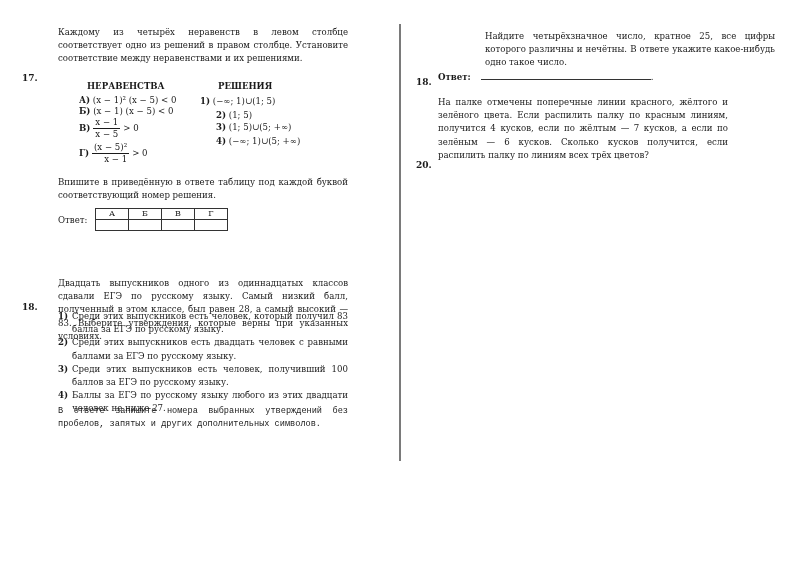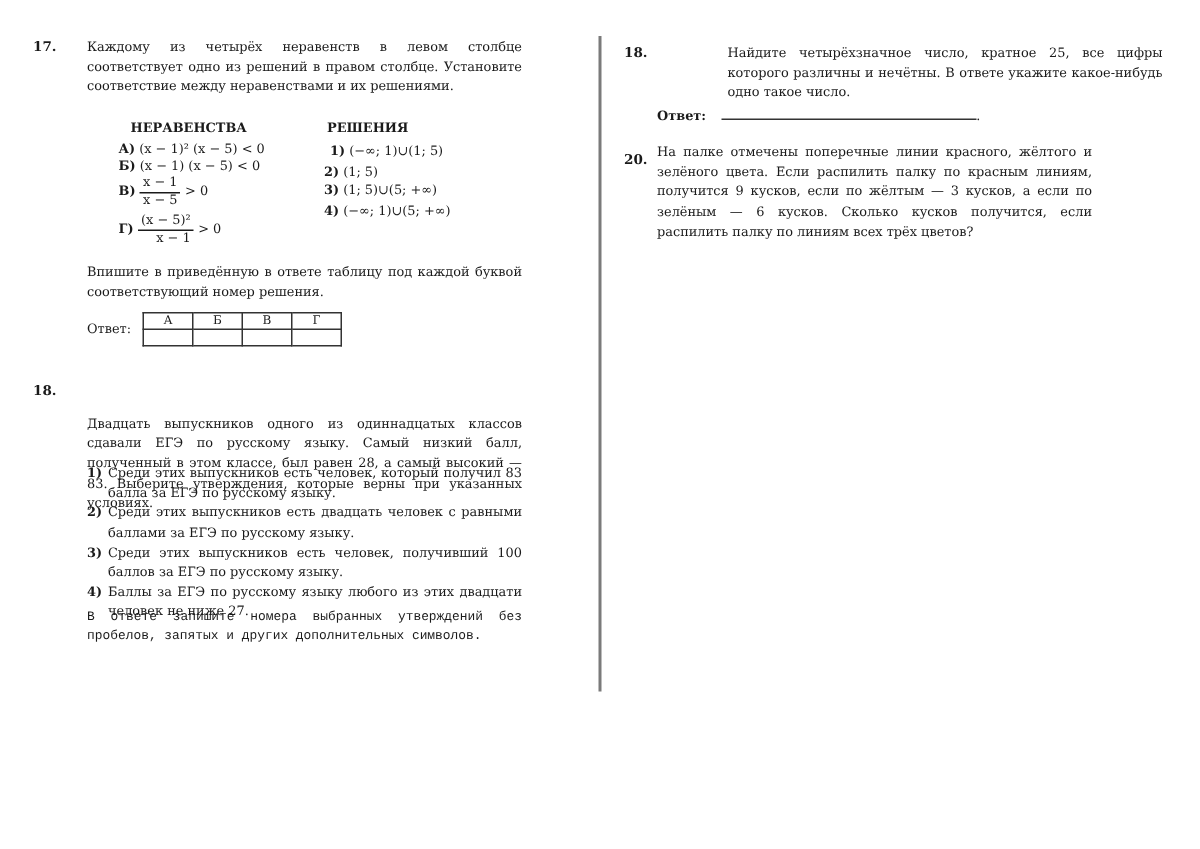--- a/index.html
+++ b/index.html
@@ -1,21 +1,21 @@
 <!DOCTYPE html>
 <html><head>
 <meta charset="utf-8">
 <style>
   html, body { margin:0; padding:0; }
   body {
     width:800px; height:566px; background:#ffffff; position:relative; overflow:hidden;
     font-family:"DejaVu Serif","Liberation Serif",serif; color:#1a1a1a;
   }
   .txt { font-size:8.6px; line-height:13.2px; }
-  .qnum { position:absolute; font-weight:bold; font-size:9px; }
+  .qnum { position:absolute; font-weight:bold; font-size:9px;margin-top:46px; }
   .block { position:absolute; }
   .just { text-align:justify; }
   .bold { font-weight:bold; }
   .divider { position:absolute; left:399px; top:24px; width:2px; height:437px; background:#7a7a7a; }
   .math { font-family:"DejaVu Serif","Liberation Serif",serif; }
   .frac { display:inline-block; vertical-align:middle; text-align:right; margin:0 3px; }
   .frac .num { display:block; border-bottom:1px solid #1a1a1a; padding:0 2px; line-height:11px; }
   .frac .den { display:block; line-height:11px; padding:0 2px; }
   .row { display:flex; align-items:center; }
   table.ans { border-collapse:collapse; }
@@ -52,21 +52,21 @@
 </div>
 <div class="block txt row" style="left:79px; top:142px;">
   <span class="bold">Г)</span>
   <span class="frac math">
     <span class="num">(x − 5)²</span>
     <span class="den">x − 1</span>
   </span>
   <span class="math">&gt; 0</span>
 </div>
 
-<div class="block txt" style="left:220px; top:95px;">
+<div class="block txt" style="left:200px; top:95px;">
   <span class="bold">1)</span>
   <span class="math">(−∞; 1)∪(1; 5)</span>
 </div>
 <div class="block txt" style="left:216px; top:109px;">
   <span class="bold">2)</span>
   <span class="math">(1; 5)</span>
 </div>
 <div class="block txt" style="left:216px; top:121px;">
   <span class="bold">3)</span>
   <span class="math">(1; 5)∪(5; +∞)</span>
@@ -123,14 +123,14 @@
 <div class="block txt just" style="left:58px; top:405px; width:290px;font-family:Liberation Mono, monospace;">В ответе запишите номера выбранных утверждений без пробелов, запятых и других дополнительных символов.</div>
 
 <div class="divider"></div>
 
 <div class="qnum" style="left:416px; top:31px;">18.</div>
 <div class="block txt just" style="left:438px; top:30px; width:290px;margin-left:47px;">Найдите четырёхзначное число, кратное 25, все цифры которого различны и нечётны. В ответе укажите какое-нибудь одно такое число.</div>
 <div class="block txt" style="left:438px; top:70px;">
   <span class="bold">Ответ:</span><span class="answer-line"></span><span>.</span>
 </div>
 
-<div class="qnum" style="left:416px; top:102px;">20.</div>
-<div class="block txt just" style="left:438px; top:96px; width:290px;">На палке отмечены поперечные линии красного, жёлтого и зелёного цвета. Если распилить палку по красным линиям, получится 9 кусков, если по жёлтым — 3 кусков, а если по зелёным — 6 кусков. Сколько кусков получится, если распилить палку по линиям всех трёх цветов?</div>
+<div class="qnum" style="left:416px; top:114px;">20.</div>
+<div class="block txt just" style="left:438px; top:96px; width:290px;">На палке отмечены поперечные линии красного, жёлтого и зелёного цвета. Если распилить палку по красным линиям, получится 4 кусков, если по жёлтым — 7 кусков, а если по зелёным — 6 кусков. Сколько кусков получится, если распилить палку по линиям всех трёх цветов?</div>
 
 </body></html>

